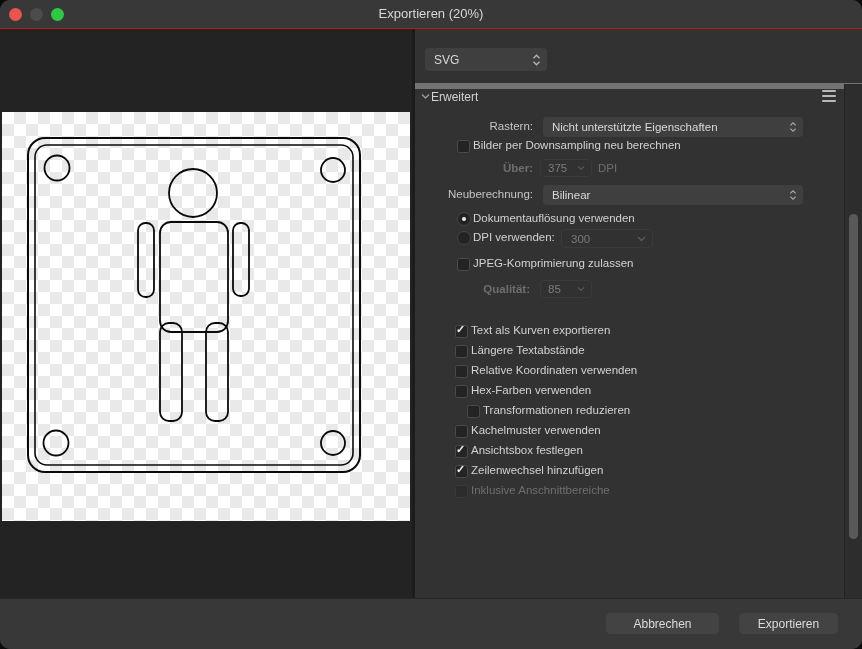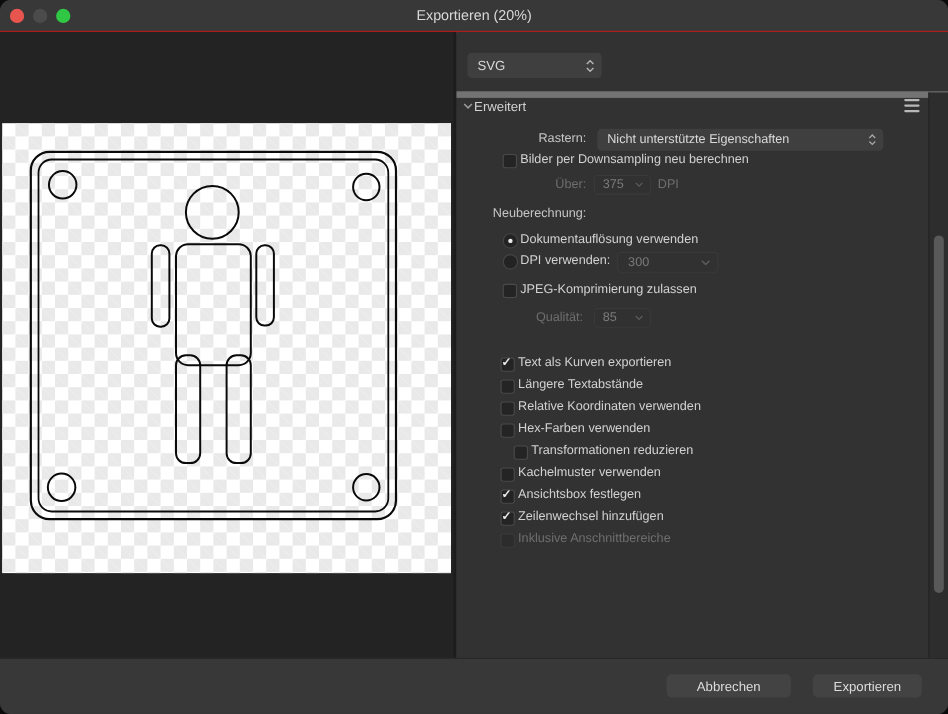--- a/index.html
+++ b/index.html
@@ -38,21 +38,21 @@
   .content{position:absolute;top:82px;left:0;right:17px;bottom:0;font-size:11.5px;}
 
   
   .dd{position:absolute;background:#3f3f3f;border-radius:4px;color:#d9d9d9;}
   .dd .dd-val{position:absolute;left:9px;top:50%;transform:translateY(-50%);white-space:nowrap;}
   .dd .dd-ico{position:absolute;right:6px;top:50%;transform:translateY(-50%);display:block;}
   .dd.disabled{background:#313131;border:1px solid #3a3a3a;color:#7a7a7a;}
   .dd-format{left:10px;top:19px;width:122px;height:23px;font-size:12px;}
 
   .row-label{position:absolute;text-align:right;color:#c6c6c6;white-space:nowrap;}
-  .row-label.dim{color:#6e6e6e;}
+  .row-label.dim{color:#6e6e6e;font-weight:bold;}
   .suffix-label{position:absolute;color:#6e6e6e;}
 
   
   .cb{position:absolute;width:11px;height:11px;border-radius:2.5px;background:#242424;border:1px solid #4a4a4a;}
   .cb .check{display:none;position:absolute;left:0px;top:-3px;color:#ececec;font-size:11px;font-weight:bold;}
   .checked .cb .check{display:block;}
   .disabled-row .cb{background:#2c2c2c;border-color:#3a3a3a;}
   .cb-label{position:absolute;color:#d2d2d2;white-space:nowrap;}
   .disabled-row .cb-label{color:#6e6e6e;}
   .radio{position:absolute;width:12px;height:12px;border-radius:50%;background:#232323;border:1px solid #454545;}
@@ -151,20 +151,26 @@
       <span class="row-label dim" style="left:0;top:51px;width:118px;">Über:</span>
       <div class="dd disabled" style="left:125px;top:48px;width:50px;height:16px;">
         <span class="dd-val" style="left:7px;">375</span>
         <svg class="dd-ico" width="8" height="6" viewBox="0 0 9 7">
             <path d="M1 1.5 L4.5 5 L8 1.5" stroke="#5d5d5d" stroke-width="1.3" fill="none"></path>
           </svg>
       </div>
       <span class="suffix-label" style="left:183px;top:51px;">DPI</span>
 
       <span class="row-label" style="left:0;top:77px;width:118px;">Neuberechnung:</span>
+      <div class="dd" style="left:128px;top:74px;width:260px;height:20px;">
+        <span class="dd-val">Bilinear</span>
+        <svg class="dd-ico" width="8" height="11" viewBox="0 0 9 12">
+            <path d="M1.5 4.2 L4.5 1.2 L7.5 4.2 M1.5 7.8 L4.5 10.8 L7.5 7.8" stroke="#a8a8a8" stroke-width="1.3" fill="none"></path>
+          </svg>
+      </div>
 
       <div class="selected">
         <span class="radio" style="left:42px;top:101px;">
             <span class="dot"></span>
           </span>
         <span class="cb-label" style="left:58px;top:101px;">Dokumentauflösung verwenden</span>
       </div>
 
       <div>
         <span class="radio" style="left:42px;top:120px;"></span>

